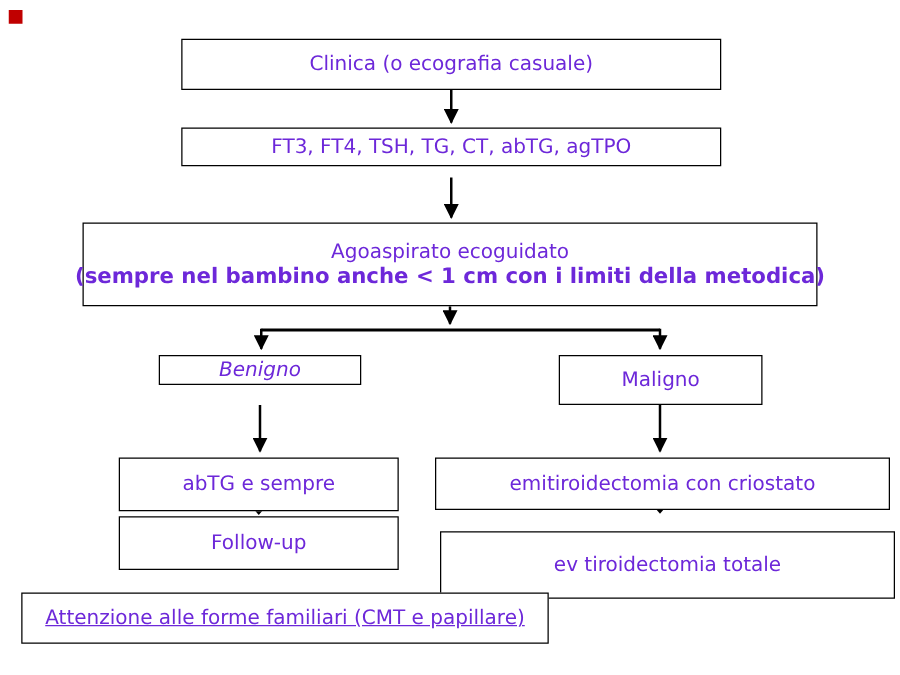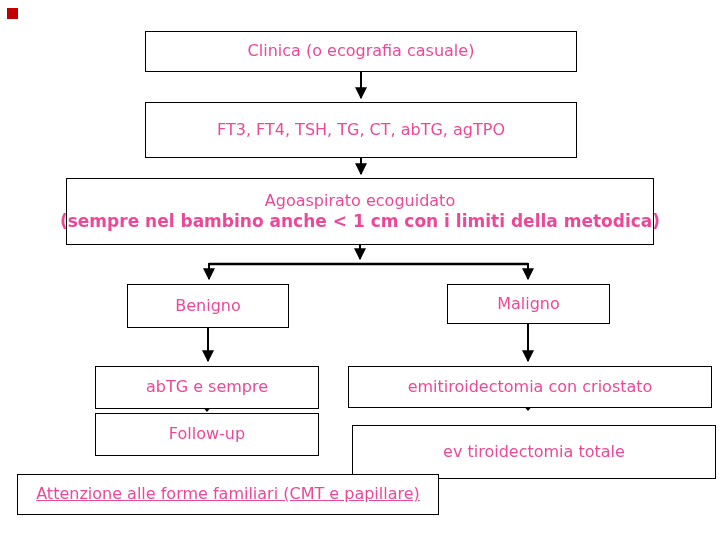--- a/index.html
+++ b/index.html
@@ -6,21 +6,21 @@
     margin: 0;
     padding: 0;
     background: #ffffff;
   }
   #slide {
     position: relative;
     width: 720px;
     height: 540px;
     background: #ffffff;
     font-family: "DejaVu Sans", sans-serif;
-    color: #ec4899;
+    color: #6d28d9;
     overflow: hidden;
   }
   .accent-square {
     position: absolute;
     left: 7px;
     top: 8px;
     width: 11px;
     height: 11px;
     background: #c00000;
   }
@@ -31,24 +31,24 @@
     background: #ffffff;
     display: flex;
     align-items: center;
     justify-content: center;
     text-align: center;
     font-size: 16px;
     line-height: 1.15;
     white-space: nowrap;
   }
   #node-clinica        { left:145px; top:31px;  width:432px; height:41px; }
-  #node-esami          { left:145px; top:102px; width:432px; height:56px; }
+  #node-esami          { left:145px; top:102px; width:432px; height:31px; }
   #node-agoaspirato    { left:66px;  top:178px; width:588px; height:67px; flex-direction:column; }
   #node-agoaspirato .sub { font-size:17px; font-weight:700; margin-top:2px; }
-  #node-benigno        { left:127px; top:284px; width:162px; height:44px; }
+  #node-benigno        { left:127px; top:284px; width:162px; height:24px;font-style:italic; }
   #node-maligno        { left:447px; top:284px; width:163px; height:40px; }
   #node-abtg           { left:95px;  top:366px; width:224px; height:43px; }
   #node-followup       { left:95px;  top:413px; width:224px; height:43px; }
   #node-emitiroidectomia { left:348px; top:366px; width:364px; height:42px; }
   #node-tiroidectomia  { left:352px; top:412px; width:364px; height:54px;margin-top:13px; }
   #node-attenzione     { left:17px;  top:474px; width:422px; height:41px;text-decoration:underline; }
   svg.connectors {
     position: absolute;
     left: 0; top: 0;
     width: 720px;

